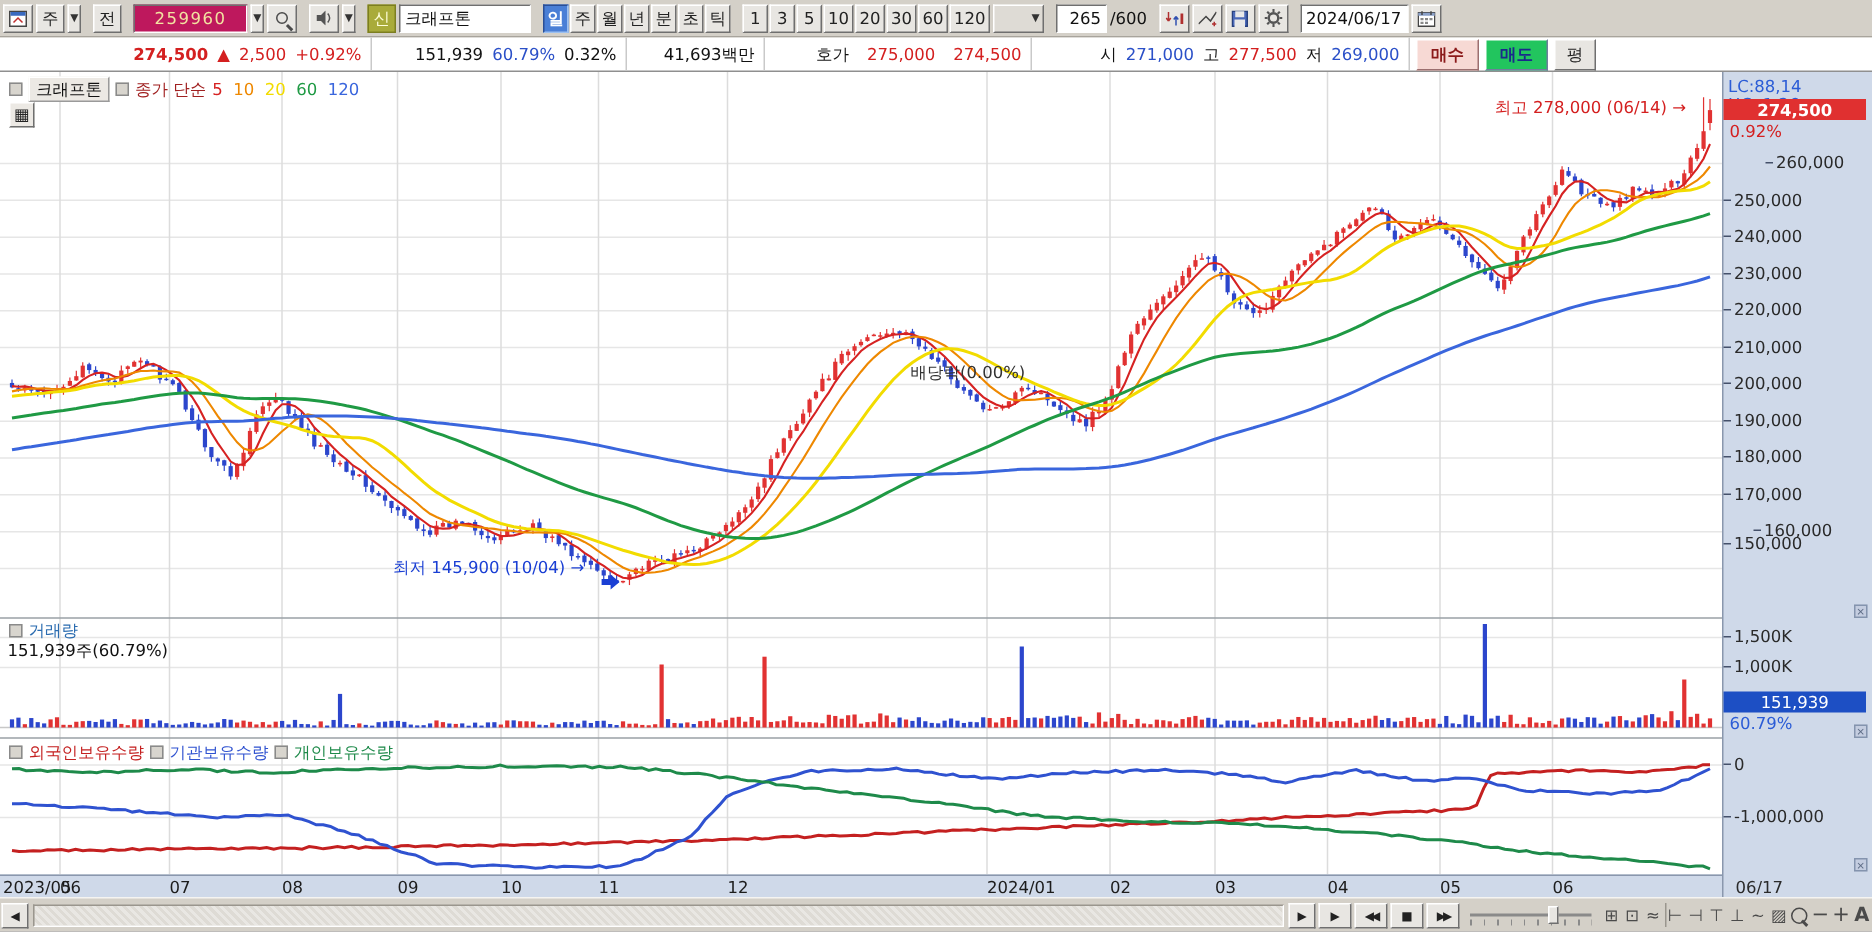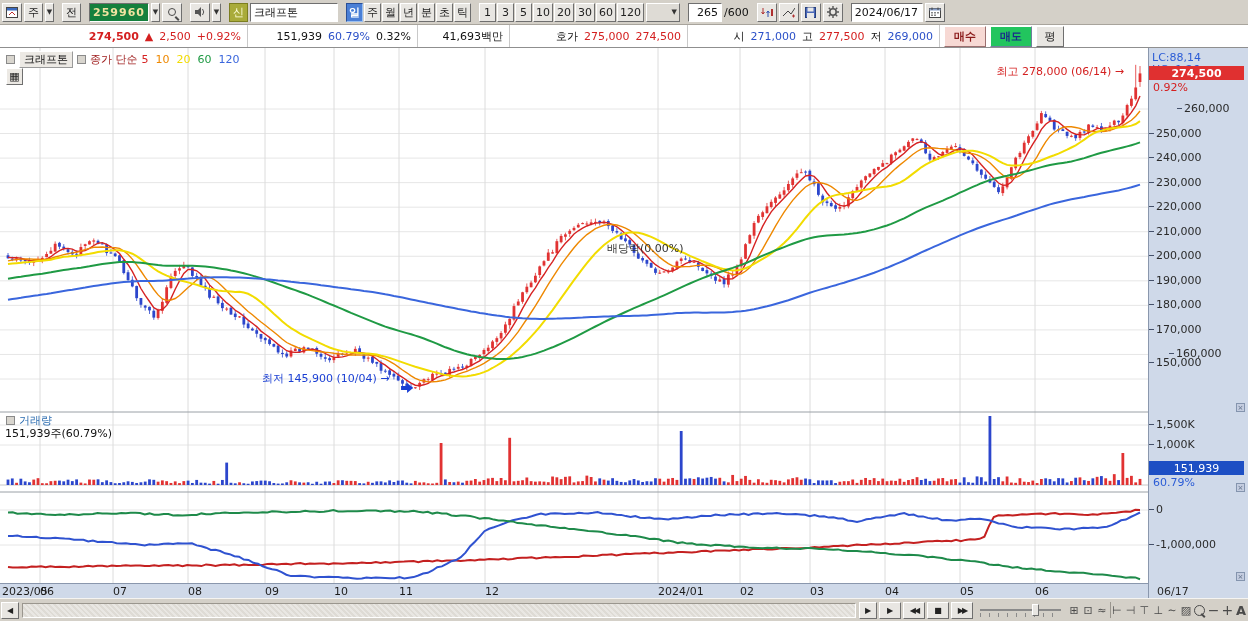--- a/index.html
+++ b/index.html
@@ -14,21 +14,21 @@
       background:#e8e6e2;border:1px solid;border-color:#ffffff #6f6f6f #6f6f6f #ffffff;
       padding:0 3px;box-sizing:border-box;font-size:11px;color:#222;}
   .tb.active{background:#4a7fd6;color:#fff;border-color:#2a4f96 #9cc0f0 #9cc0f0 #2a4f96;font-weight:bold;}
   .tb.small{min-width:17px;padding:0 2px;}
   .sunk{height:19px;display:flex;align-items:center;background:#fff;
         border:1px solid;border-color:#6f6f6f #ffffff #ffffff #6f6f6f;padding:0 3px;box-sizing:border-box;}
   .drop{width:9px;height:19px;display:flex;align-items:center;justify-content:center;
         background:#e8e6e2;border:1px solid;border-color:#ffffff #6f6f6f #6f6f6f #ffffff;
         font-size:7px;color:#333;box-sizing:border-box;}
   .sep{width:4px;}
-  #code-box{width:60px;background:#15803d;color:#f2e3a1;font-weight:bold;letter-spacing:1px;}
+  #code-box{width:76px;background:#be185d;color:#f2e3a1;font-weight:normal;letter-spacing:1px;}
   #name-badge{width:17px;height:17px;background:#a9ab3a;color:#fdfdd8;display:flex;align-items:center;
         justify-content:center;border:1px solid #7c7e20;font-size:11px;}
   #name-box{width:88px;background:#fff;}
   
   #row2{position:absolute;left:0;top:25px;width:1248px;height:23px;background:#ffffff;
         display:flex;align-items:center;border-bottom:1px solid #8f8f8f;box-sizing:border-box;}
   .cell{height:100%;display:flex;align-items:center;justify-content:flex-end;gap:6px;
         border-right:1px solid #c9c9c9;padding:0 6px;box-sizing:border-box;white-space:nowrap;}
   .red{color:#d42020;} .blue{color:#2b50c8;} .blk{color:#111;}
   .buybtn{margin-left:4px;height:19px;width:40px;display:flex;align-items:center;justify-content:center;
@@ -199,21 +199,21 @@
       <span class="red">+0.92%</span>
     </div>
     <div class="cell" style="width:170px;">
       <span class="blk">151,939</span>
       <span class="blue">60.79%</span>
       <span class="blk">0.32%</span>
     </div>
     <div class="cell" style="width:92px;">
       <span class="blk">41,693백만</span>
     </div>
-    <div class="cell" style="width:178px;">
+    <div class="cell" style="width:178px;gap:12px;">
       <span class="blk">호가</span>
       <span class="red">275,000</span>
       <span class="red">274,500</span>
     </div>
     <div class="cell" style="width:252px;">
       <span class="blk">시</span>
       <span class="blue">271,000</span>
       <span class="blk">고</span>
       <span class="red">277,500</span>
       <span class="blk">저</span>
@@ -1091,20 +1091,28 @@
   <div class="ann" style="left:952px;top:64px;width:172px;text-align:right;color:#d42020;">최고 278,000 (06/14) →</div>
   <div class="ann" style="left:262px;top:371px;color:#1a3fd4;">최저 145,900 (10/04) →</div>
   <div class="ann" style="left:607px;top:241px;color:#333;">배당락(0.00%)</div>
 
   <div class="legend" style="left:6px;top:413px;">
     <span class="lsq"></span>
     <span style="color:#2b6cb0;">거래량</span>
   </div>
   <div class="ann" style="left:5px;top:426px;color:#111;">151,939주(60.79%)</div>
 
+  <div class="legend" style="left:6px;top:494px;" id="holdings-legend">
+      <span class="lsq"></span>
+      <span style="color: rgb(196, 32, 32);">외국인보유수량</span>
+      <span class="lsq"></span>
+      <span style="color: rgb(47, 82, 208);">기관보유수량</span>
+      <span class="lsq"></span>
+      <span style="color: rgb(30, 138, 74);">개인보유수량</span>
+    </div>
 
   <div id="axis">
     <div class="axlab" style="top:3px;color:#2b5cd6;">
       <span style="margin-left:3px;">LC:88,14</span>
     </div>
     <div class="axlab" style="top:15px;color:#2b5cd6;">
       <span style="margin-left:3px;">HC: 1.26</span>
     </div>
     <div id="price-labels">
         <div class="axlab" style="top: 54px; padding-left: 28px;"><span class="tick"></span>260,000</div>

